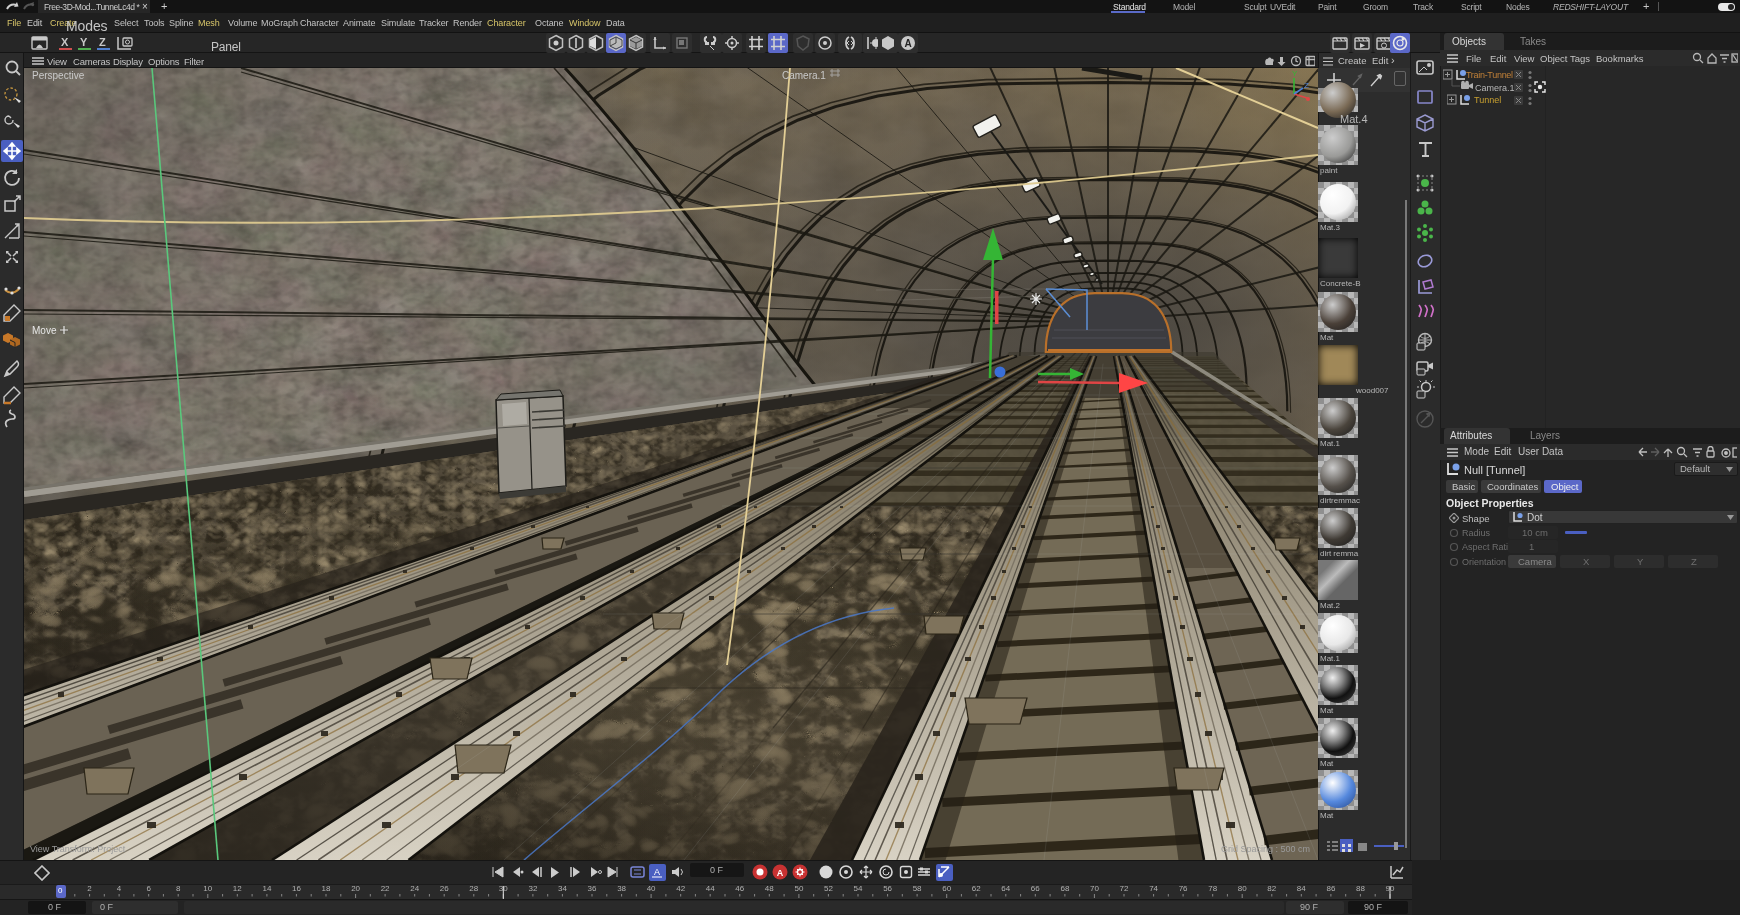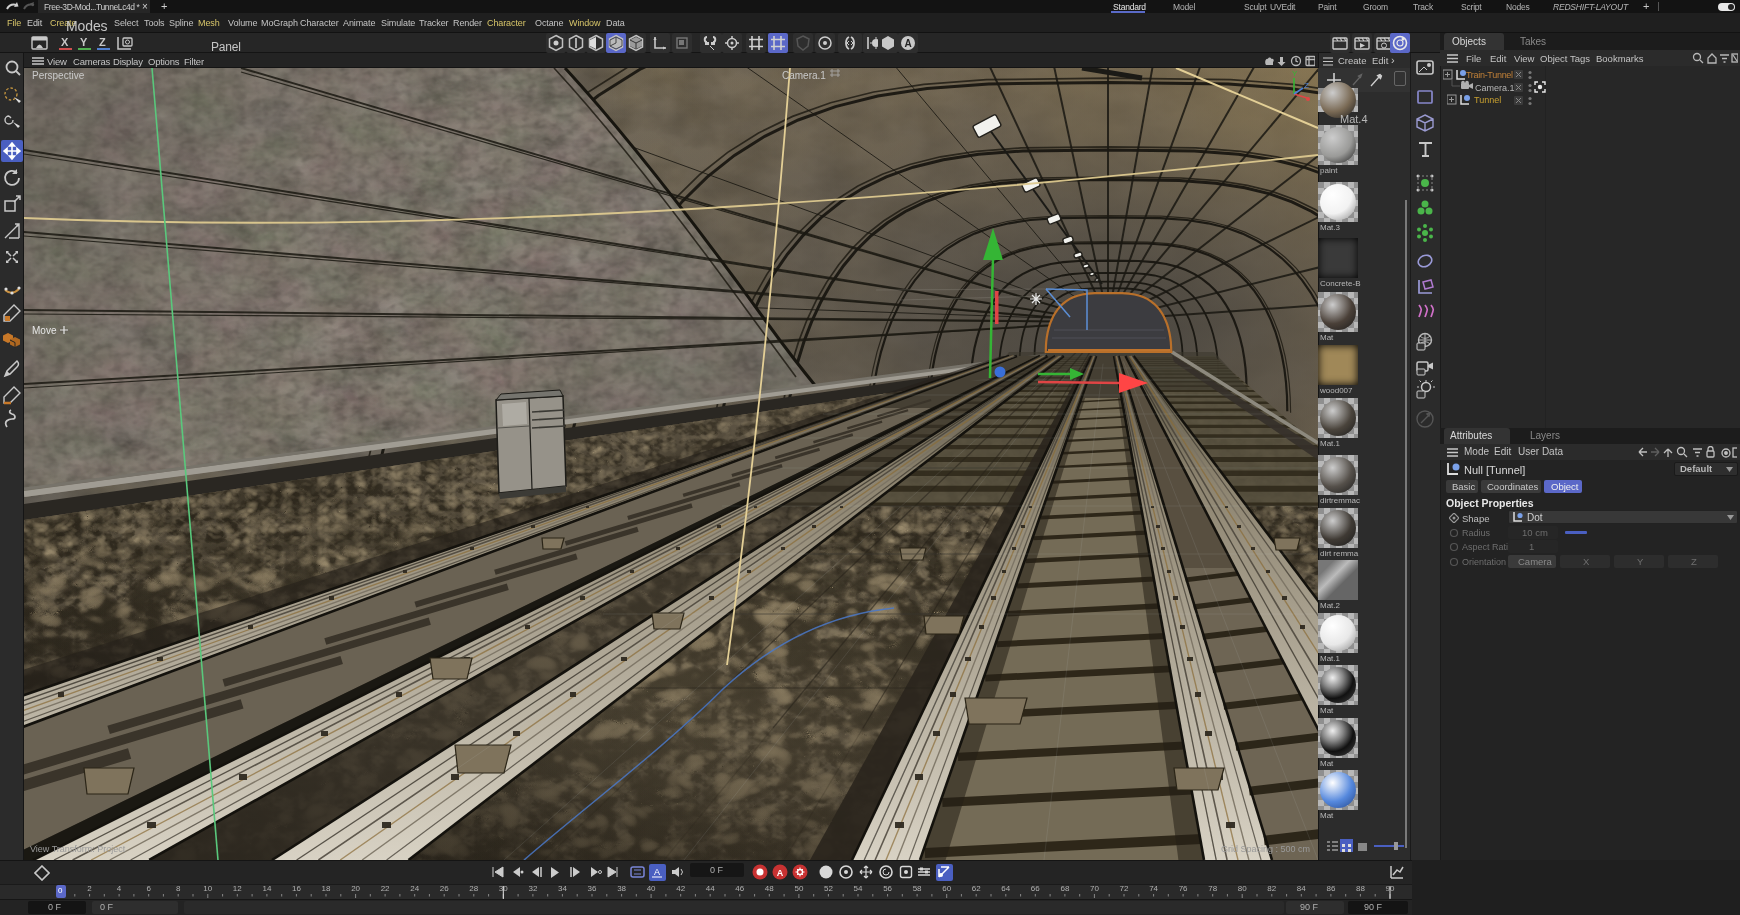--- a/index.html
+++ b/index.html
@@ -792,21 +792,21 @@
 <div style="position:absolute;left:1320px;top:184px;width:36px;height:36px;border-radius:50%;background:radial-gradient(circle at 35% 30%, #fff 0%, #f2f2f2 55%, #888 100%)"></div>
 <div style="position:absolute;left:1320px;top:223px;color:#b8b8b8;font-size:8px;font-weight:normal;white-space:nowrap;">Mat.3</div>
 <div style="position:absolute;left:1318px;top:238px;width:40px;height:40px;background:repeating-conic-gradient(#b8b8b8 0% 25%, #8f8f8f 0% 50%) 0 0/12px 12px;overflow:hidden"></div>
 <div style="position:absolute;left:1318px;top:238px;width:40px;height:40px;background:#3a3a3a;box-shadow:inset 0 0 8px #000"></div>
 <div style="position:absolute;left:1320px;top:279px;color:#b8b8b8;font-size:8px;font-weight:normal;white-space:nowrap;">Concrete-B</div>
 <div style="position:absolute;left:1318px;top:292px;width:40px;height:40px;background:repeating-conic-gradient(#b8b8b8 0% 25%, #8f8f8f 0% 50%) 0 0/12px 12px;overflow:hidden"></div>
 <div style="position:absolute;left:1320px;top:294px;width:36px;height:36px;border-radius:50%;background:radial-gradient(circle at 35% 30%, #ccc 0%, #4a4038 55%, #1a1a1a 100%)"></div>
 <div style="position:absolute;left:1320px;top:333px;color:#b8b8b8;font-size:8px;font-weight:normal;white-space:nowrap;">Mat</div>
 <div style="position:absolute;left:1318px;top:345px;width:40px;height:40px;background:repeating-conic-gradient(#b8b8b8 0% 25%, #8f8f8f 0% 50%) 0 0/12px 12px;overflow:hidden"></div>
 <div style="position:absolute;left:1318px;top:345px;width:40px;height:40px;background:#a08858;box-shadow:inset 0 0 8px #000"></div>
-<div style="position:absolute;left:1320px;top:386px;color:#b8b8b8;font-size:8px;font-weight:normal;white-space:nowrap;">wood007</div>
+<div style="position:absolute;left:1320px;top:386px;color:#b8b8b8;font-size:8px;font-weight:normal;white-space:nowrap;padding-left:36px;">wood007</div>
 <div style="position:absolute;left:1318px;top:398px;width:40px;height:40px;background:repeating-conic-gradient(#b8b8b8 0% 25%, #8f8f8f 0% 50%) 0 0/12px 12px;overflow:hidden"></div>
 <div style="position:absolute;left:1320px;top:400px;width:36px;height:36px;border-radius:50%;background:radial-gradient(circle at 35% 30%, #ccc 0%, #4a443c 55%, #1a1a1a 100%)"></div>
 <div style="position:absolute;left:1320px;top:439px;color:#b8b8b8;font-size:8px;font-weight:normal;white-space:nowrap;">Mat.1</div>
 <div style="position:absolute;left:1318px;top:455px;width:40px;height:40px;background:repeating-conic-gradient(#b8b8b8 0% 25%, #8f8f8f 0% 50%) 0 0/12px 12px;overflow:hidden"></div>
 <div style="position:absolute;left:1320px;top:457px;width:36px;height:36px;border-radius:50%;background:radial-gradient(circle at 35% 30%, #ccc 0%, #55504a 55%, #1a1a1a 100%)"></div>
 <div style="position:absolute;left:1320px;top:496px;color:#b8b8b8;font-size:8px;font-weight:normal;white-space:nowrap;">dirtremmac</div>
 <div style="position:absolute;left:1318px;top:508px;width:40px;height:40px;background:repeating-conic-gradient(#b8b8b8 0% 25%, #8f8f8f 0% 50%) 0 0/12px 12px;overflow:hidden"></div>
 <div style="position:absolute;left:1320px;top:510px;width:36px;height:36px;border-radius:50%;background:radial-gradient(circle at 35% 30%, #ccc 0%, #3f3a34 55%, #1a1a1a 100%)"></div>
 <div style="position:absolute;left:1320px;top:549px;color:#b8b8b8;font-size:8px;font-weight:normal;white-space:nowrap;">dirt remma</div>
 <div style="position:absolute;left:1318px;top:560px;width:40px;height:40px;background:repeating-conic-gradient(#b8b8b8 0% 25%, #8f8f8f 0% 50%) 0 0/12px 12px;overflow:hidden"></div>
@@ -1008,21 +1008,21 @@
         <circle cx="89" cy="7" r="1.3" fill="#c0c0c0"></circle>
         <rect x="96" y="2" width="9" height="9"></rect>
       </g>
     </svg>
 <svg style="position:absolute;left:1446px;top:462px" width="16" height="14">
       <path d="M2,1 v11 h10" stroke="#ddd" stroke-width="1.8" fill="none"></path>
       <circle cx="10" cy="5" r="3.5" fill="#7aa0e8"></circle>
     </svg>
 <div style="position:absolute;left:1464px;top:464px;color:#d8d8d8;font-size:11px;font-weight:normal;white-space:nowrap;">Null [Tunnel]</div>
 <div style="position:absolute;left:1674px;top:462px;width:64px;height:14px;background:#2e2e2e;border:1px solid #1a1a1a;border-radius:2px"></div>
-<div style="position:absolute;left:1680px;top:463px;color:#b8b8b8;font-size:9.5px;font-weight:bold;white-space:nowrap;">Default</div>
+<div style="position:absolute;left:1680px;top:463px;color:#b8b8b8;font-size:9.5px;font-weight:normal;white-space:nowrap;">Default</div>
 <svg style="position:absolute;left:1726px;top:467px" width="8" height="6">
       <path d="M0,0 h7 l-3.5,5 Z" fill="#999"></path>
     </svg>
 <div style="position:absolute;left:1446px;top:480px;width:32px;height:13px;background:#3a3a3a;border-radius:2px"></div>
 <div style="position:absolute;left:1452px;top:481px;color:#c8c8c8;font-size:9.5px;font-weight:normal;white-space:nowrap;">Basic</div>
 <div style="position:absolute;left:1481px;top:480px;width:60px;height:13px;background:#3a3a3a;border-radius:2px"></div>
 <div style="position:absolute;left:1487px;top:481px;color:#c8c8c8;font-size:9.5px;font-weight:normal;white-space:nowrap;">Coordinates</div>
 <div style="position:absolute;left:1544px;top:480px;width:38px;height:13px;background:#5b68c8;border-radius:2px"></div>
 <div style="position:absolute;left:1551px;top:481px;color:#f0f0f0;font-size:9.5px;font-weight:normal;white-space:nowrap;">Object</div>
 <div style="position:absolute;left:1446px;top:497px;color:#e8e8e8;font-size:10.5px;font-weight:bold;white-space:nowrap;">Object Properties</div>

